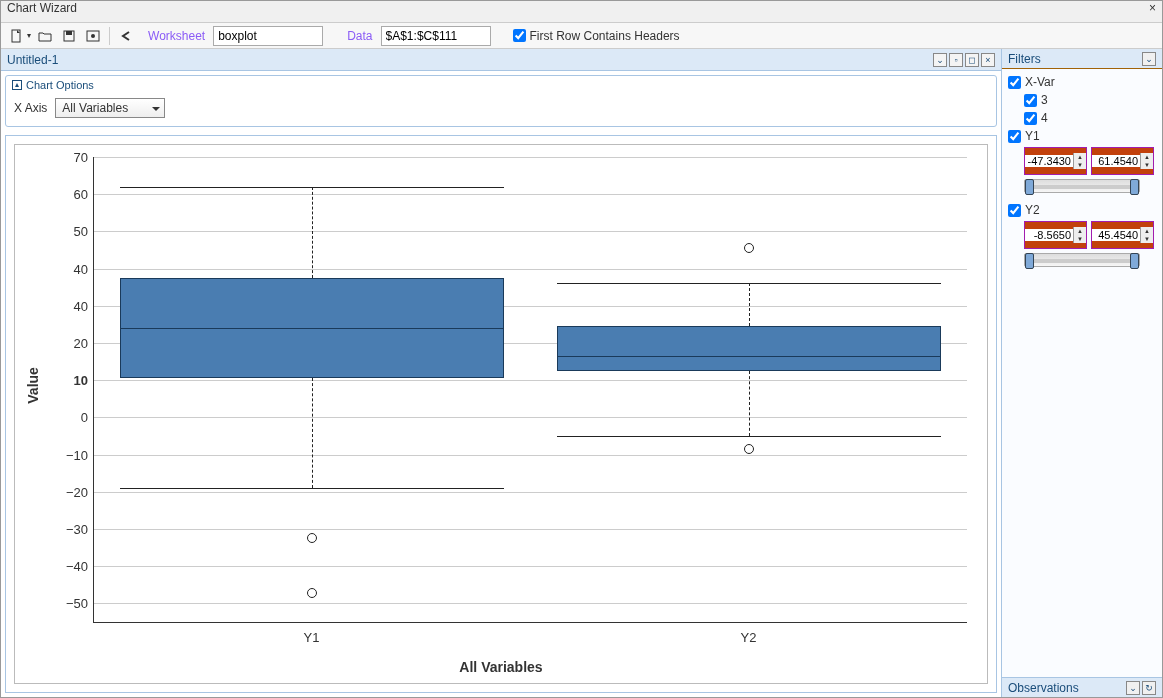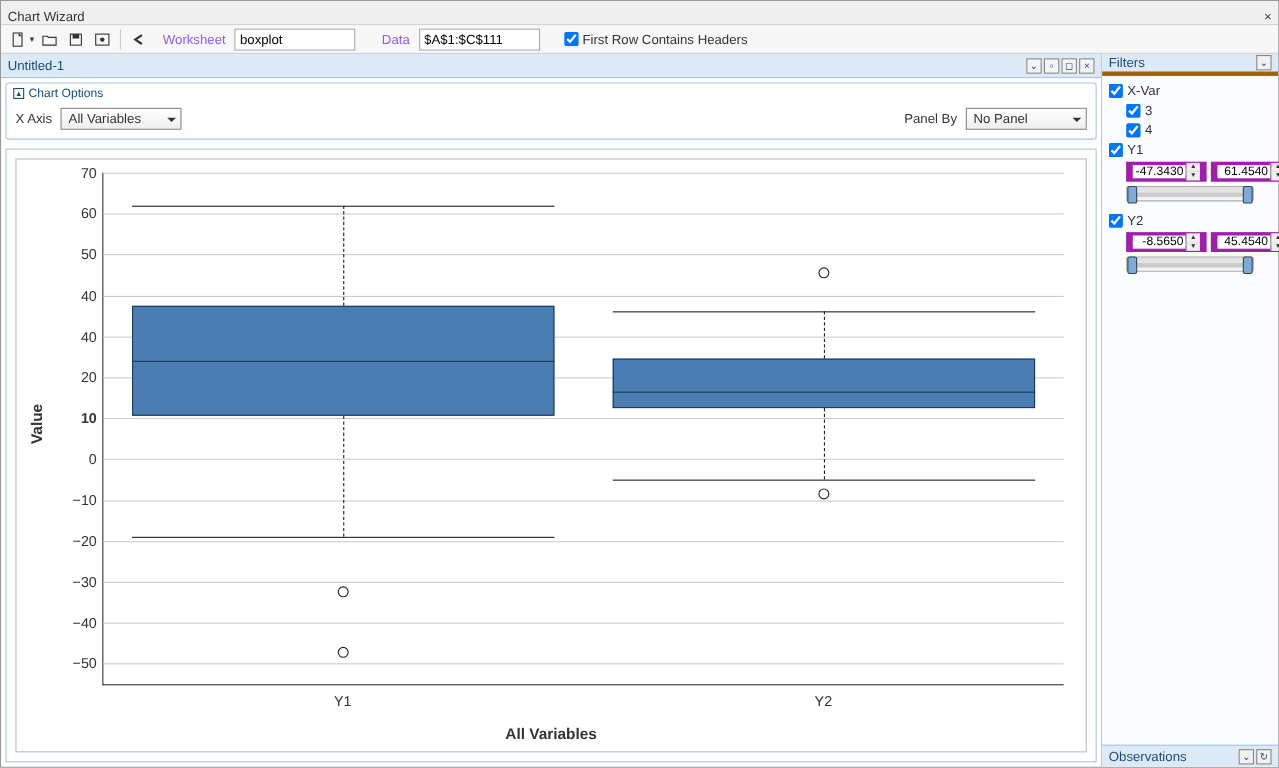--- a/index.html
+++ b/index.html
@@ -1,17 +1,17 @@
 <!DOCTYPE html>
 <html><head>
 <meta charset="utf-8">
 <style>
   * { box-sizing: border-box; margin: 0; padding: 0; font-family: Arial, sans-serif; }
   body { background: #fff; font-size: 12px; color: #333; width: 1163px; height: 698px; overflow: hidden; border: 1px solid #999; }
-  .titlebar { height: 22px; background: #f0f0f0; border-bottom: 1px solid #ccc; display: flex; align-items: flex-end; justify-content: space-between; padding: 0 6px; }
+  .titlebar { height: 22px; background: #f0f0f0; border-bottom: 1px solid #ccc; display: flex; align-items: flex-start; justify-content: space-between; padding: 0 6px; }
   .titlebar span { font-size: 12px; }
   .close-x { font-size: 14px; cursor: pointer; }
   .toolbar { height: 26px; background: #f7f7f7; border-bottom: 1px solid #ccc; display: flex; align-items: center; gap: 4px; padding: 0 6px; }
   .tb-btn { width: 20px; height: 20px; display: flex; align-items: center; justify-content: center; cursor: pointer; border: 1px solid transparent; }
   .tb-sep { width: 1px; height: 18px; background: #ccc; margin: 0 2px; }
   .tb-label { font-size: 12px; color: #8b5cf6; margin-left: 8px; margin-right: 4px; }
   .tb-input { height: 20px; border: 1px solid #aaa; padding: 0 4px; font-size: 12px; }
   .tb-check { display: flex; align-items: center; gap: 4px; margin-left: 18px; font-size: 12px; }
   .main-area { display: flex; height: calc(100% - 48px); }
   .left-col { flex: 1; display: flex; flex-direction: column; border-right: 1px solid #a8c5e3; }
@@ -31,26 +31,26 @@
   .ytick { position: absolute; left: -36px; width: 30px; text-align: right; font-size: 13px; transform: translateY(-50%); }
   .ylabel-rot { position: absolute; left: 18px; top: 50%; transform: rotate(-90deg) translateX(50%); transform-origin: left center; font-size: 14px; font-weight: bold; }
   .xlabel { position: absolute; bottom: 8px; left: 0; right: 0; text-align: center; font-size: 14px; font-weight: bold; }
   .cat-label { position: absolute; bottom: 38px; font-size: 13px; transform: translateX(-50%); }
   .box { position: absolute; background: #4a7db1; border: 1px solid #1a3a5a; }
   .whisker { position: absolute; border-left: 1.5px dashed #222; }
   .cap { position: absolute; border-top: 1.5px solid #222; }
   .median { position: absolute; border-top: 1.5px solid #1a3a5a; }
   .outlier { position: absolute; width: 10px; height: 10px; border: 1.5px solid #222; border-radius: 50%; transform: translate(-50%,-50%); }
   .right-pane { width: 160px; background: #fafcff; display: flex; flex-direction: column; }
-  .rp-header { height: 20px; background: #dce9f7; border-bottom: 4px solid #a16207; display: flex; align-items: center; justify-content: space-between; padding: 0 6px; color: #1a4d7a; font-size: 12px; }
+  .rp-header { height: 20px; background: #dce9f7; border-bottom: 1px solid #a16207; display: flex; align-items: center; justify-content: space-between; padding: 0 6px; color: #1a4d7a; font-size: 12px; }
   .rp-content { padding: 6px; flex: 1; overflow: auto; }
   .filter-item { display: flex; align-items: center; gap: 4px; margin-bottom: 4px; font-size: 12px; }
   .filter-sub { margin-left: 16px; }
   .range-row { display: flex; gap: 4px; margin-left: 16px; margin-bottom: 4px; }
-  .spinner { display: flex; align-items: center; border: 6px solid #a21caf; height: 18px; background: #a3a3a3; }
+  .spinner { display: flex; align-items: center; border: 1px solid #a21caf; height: 28px; background: #c2410c; }
   .spinner input { width: 48px; border: none; text-align: right; font-size: 11px; padding: 0 2px; }
   .spin-btns { display: flex; flex-direction: column; border-left: 1px solid #999; }
   .spin-btns div { width: 12px; height: 8px; font-size: 6px; text-align: center; line-height: 8px; cursor: pointer; background: #eee; }
   .slider { margin: 2px 16px 10px 16px; height: 14px; position: relative; background: linear-gradient(#ddd,#f6f6f6); border: 1px solid #aaa; border-radius: 2px; }
   .slider-track { position: absolute; left: 2px; right: 2px; top: 5px; height: 4px; background: #ccc; border-radius: 2px; }
   .slider-handle { position: absolute; top: -1px; width: 9px; height: 16px; background: #7fa9d8; border: 1px solid #345; border-radius: 2px; }
   .rp-footer { height: 20px; background: #dce9f7; border-top: 1px solid #a8c5e3; display: flex; align-items: center; justify-content: space-between; padding: 0 6px; color: #1a4d7a; font-size: 12px; }
   .collapse-toggle { width:10px; height:10px; border:1px solid #1a4d7a; font-size:8px; text-align:center; line-height:8px; color:#1a4d7a; cursor:pointer; }
   .right-ctrl { width:14px; height:14px; border:1px solid #888; background:#f0f0f0; font-size:9px; display:flex; align-items:center; justify-content:center; cursor:pointer; }
 </style>
@@ -118,26 +118,20 @@
     <div class="chart-options-bar">
       <div class="co-header">
         <span class="collapse-toggle">▴</span>
         <span>Chart Options</span>
       </div>
       <div class="co-body">
         <div class="co-row">
           <span>X Axis</span>
           <div class="select" style="width:110px">
             <span>All Variables</span>
-          </div>
-        </div>
-        <div class="co-row">
-          <span>Panel By</span>
-          <div class="select" style="width:110px">
-            <span>No Panel</span>
           </div>
         </div>
       </div>
     </div>
 
     <div class="chart-panel">
       <div class="chart-inner">
         <div class="ylabel-rot">Value</div>
         <div class="plot-area" id="plot">
             <div class="grid-line" style="top: 96%;"></div>

